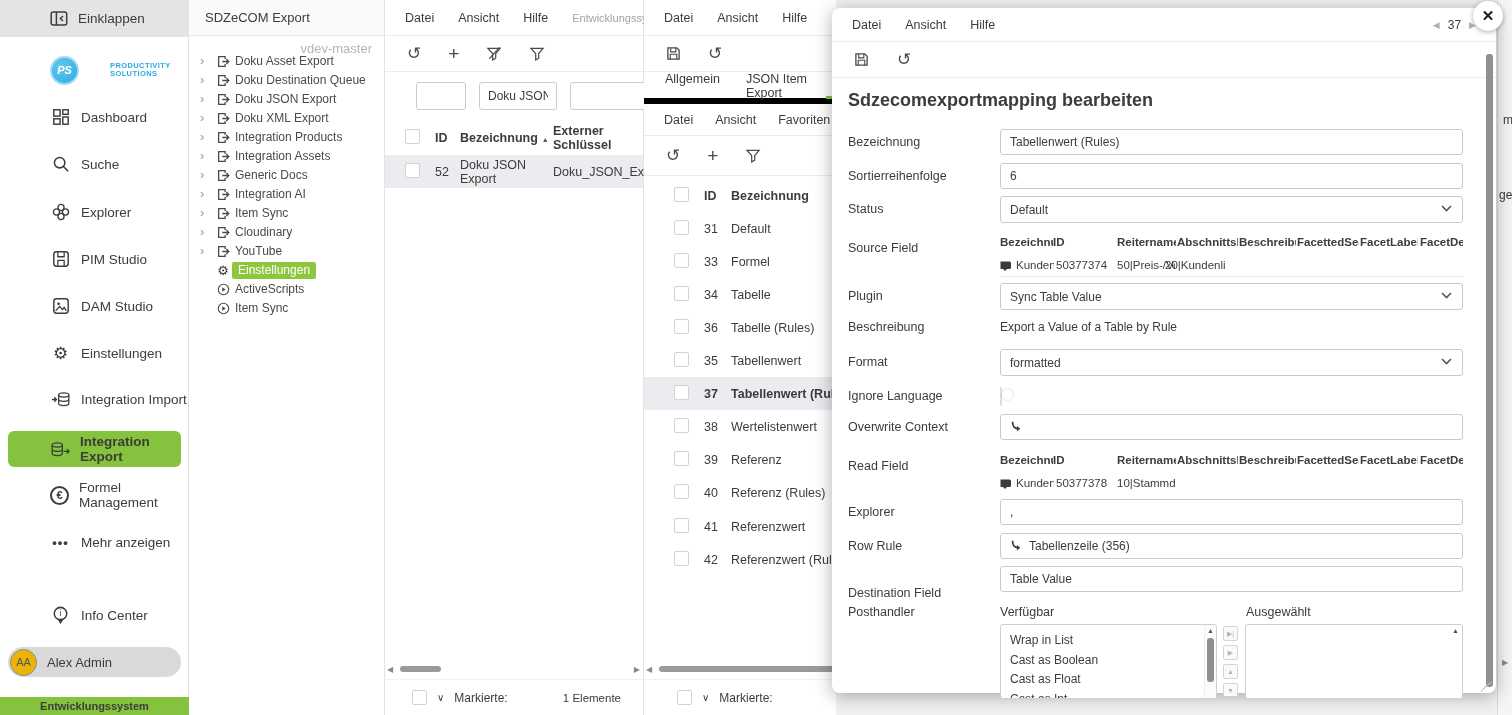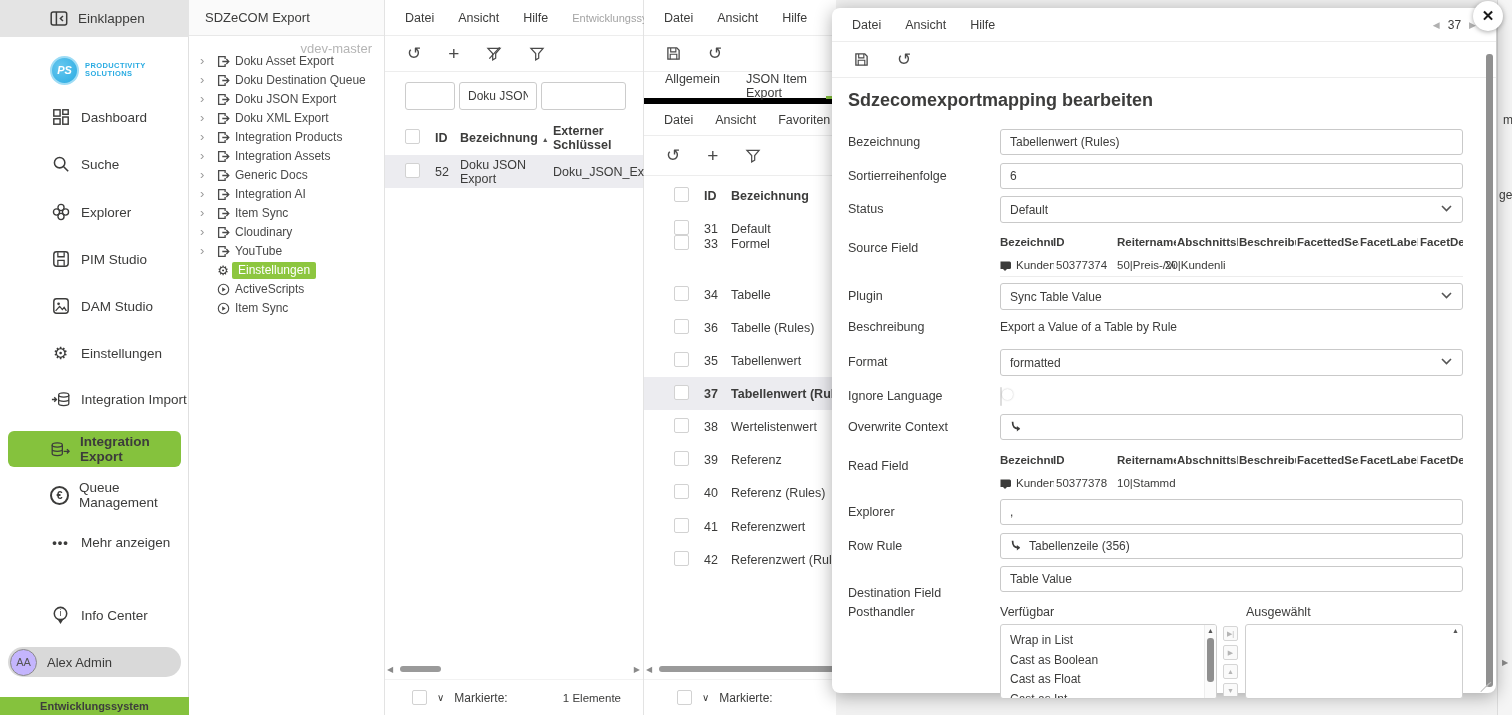--- a/index.html
+++ b/index.html
@@ -6,28 +6,28 @@
   html,body { background:#d8d8d8; }
   body { font-family:"Liberation Sans", sans-serif; color:#3c3c3b; }
   #app { position:relative; width:1512px; height:715px; background:#f1f1f1; overflow:hidden; }
   .abs { position:absolute; }
 
   
   .sidebar { position:absolute; left:0; top:0; width:189px; height:715px; background:#fff; border-right:1px solid #e0e0e0; }
   .collapse-bar { position:absolute; left:0; top:0; width:189px; height:37px; background:#e4e4e4; display:flex; align-items:center; padding-left:50px; gap:10px; font-size:13.5px; cursor:pointer; }
   .logo-row { position:absolute; left:0; top:48px; width:189px; height:44px; display:flex; align-items:center; padding-left:50px; gap:6px; }
   .logo-circle { width:29px; height:29px; border-radius:50%; background:radial-gradient(circle at 35% 35%, #66c7ef, #29abe2); color:#fff; font-style:italic; font-weight:bold; font-size:11px; display:flex; align-items:center; justify-content:center; border:2px solid #9edcf5; }
-  .logo-text { color:#29abe2; font-weight:bold; font-size:7.5px; letter-spacing:.4px; line-height:8.5px; }
+  .logo-text { color:#29abe2; font-weight:bold; font-size:7.5px; letter-spacing:.4px; line-height:8.5px;margin-left:25px; }
   .nav-item { position:absolute; left:0; width:189px; height:40px; display:flex; align-items:center; padding-left:50px; gap:10px; font-size:13.5px; cursor:pointer; }
   .nav-item .nic { width:21px; display:flex; justify-content:center; color:#3c3c3b; }
   .nav-item.active { left:8px; width:173px; padding-left:42px; border-radius:6px; background:#85c23d; font-weight:bold; height:36px; }
   .euro-circle { width:19px; height:19px; border-radius:50%; border:2px solid #3c3c3b; font-size:11px; font-weight:bold; display:flex; align-items:center; justify-content:center; }
   .dots { font-size:13px; font-weight:bold; letter-spacing:1px; }
   .user-pill { position:absolute; left:8px; top:647px; width:173px; height:30px; background:#d9d9d9; border-radius:16px; display:flex; align-items:center; gap:10px; padding-left:2px; font-size:13px; cursor:pointer; }
-  .avatar { width:27px; height:27px; border-radius:50%; background:#c4b5fd; border:1px solid #8a8a8a; display:flex; align-items:center; justify-content:center; font-size:11px; color:#555; }
+  .avatar { width:27px; height:27px; border-radius:50%; background:#eab308; border:1px solid #8a8a8a; display:flex; align-items:center; justify-content:center; font-size:11px; color:#555; }
   .env-bar { position:absolute; left:0; bottom:0; width:189px; height:18px; background:#85c23d; display:flex; align-items:center; justify-content:center; font-size:11px; font-weight:bold; color:#3d3d3c; }
 
   
   .tree-panel { position:absolute; left:189px; top:0; width:196px; height:715px; background:#fff; border-right:1px solid #e3e3e3; }
   .tree-header { position:absolute; left:0; top:0; width:100%; height:36px; background:#fafafa; border-bottom:1px solid #e8e8e8; display:flex; align-items:center; padding-left:16px; font-size:13px; }
   .tree-version { position:absolute; right:12px; top:41px; font-size:13px; color:#b5b5b5; }
   .ti { position:absolute; left:0; width:100%; height:18px; display:flex; align-items:center; font-size:12px; color:#4a4a4a; cursor:pointer; }
   .ti .chev { position:absolute; left:11px; color:#9a9a9a; font-size:13px; line-height:10px; }
   .ti .tic { position:absolute; left:27px; width:14px; display:flex; justify-content:center; color:#3c3c3b; }
   .ti .tl { position:absolute; left:46px; white-space:nowrap; }
@@ -45,21 +45,21 @@
   .plus-glyph { font-size:19px; font-weight:400; line-height:16px; }
   .cb { width:15px; height:15px; border:1px solid #d2d2d2; border-radius:2px; background:#fff; display:inline-block; cursor:pointer; }
   .hscroll { position:absolute; height:10px; display:flex; align-items:center; }
   .hs-arrow { font-size:8px; color:#8a8a8a; cursor:pointer; }
   .hs-thumb { position:absolute; top:2px; height:6px; background:#9a9a9a; border-radius:3px; cursor:pointer; }
   .footer { position:absolute; bottom:0; height:36px; background:#fff; border-top:1px solid #f2f2f2; display:flex; align-items:center; font-size:12px; }
   .chev-down { font-size:10px; color:#3c3c3b; }
 
   
   .p2 { left:385px; width:259px; height:715px; }
-  .filter-row { position:absolute; left:0; top:82px; width:100%; display:flex; padding:0 20px; gap:4px; }
+  .filter-row { position:absolute; left:11px; top:82px; width:100%; display:flex; padding:0 20px; gap:13px; }
   .filter-row input { height:28px; border:1px solid #ccc; border-radius:3px; font-size:12px; padding:0 8px; font-family:inherit; color:#3c3c3b; }
   .p2 .grid-row { position:absolute; left:0; width:100%; display:grid; grid-template-columns:30px 25px 93px auto; padding-left:20px; align-items:center; font-size:12.5px; }
   .sort-asc { font-size:7px; color:#555; margin-left:4px; }
 
   
   .p3 { left:644px; width:192px; height:715px; }
   .tabbar { position:absolute; left:0; top:72px; width:100%; height:32px; border-bottom:6px solid #000000; display:flex; align-items:flex-start; padding-left:21px; gap:26px; font-size:12.5px; }
   .tab-underline { position:absolute; right:0; bottom:-1px; width:10px; height:3px; background:#85c23d; }
   .p3 .grid-row { position:absolute; left:0; width:100%; display:grid; grid-template-columns:30px 27px auto; padding-left:30px; align-items:center; font-size:12.5px; }
   .p3 .grid-row.selected { background:#ececf0; font-weight:bold; }
@@ -206,21 +206,21 @@
             <path d="M15 11 h6 m-2.4 -2.4 L21 11 l-2.4 2.4" fill="none" stroke="#3c3c3b" stroke-width="1.5"></path>
           </svg>
       </span>
       <span>Integration Export</span>
     </div>
 
     <div class="nav-item" style="top:475px">
       <span class="nic">
           <span class="euro-circle">€</span>
         </span>
-      <span>Queue Management</span>
+      <span>Formel Management</span>
     </div>
 
     <div class="nav-item" style="top:522px">
       <span class="nic dots">•••</span>
       <span>Mehr anzeigen</span>
     </div>
 
     <div class="nav-item" style="top:595px">
       <span class="nic">
         <svg class="icon" width="17" height="19" viewBox="0 0 18 20">
@@ -469,21 +469,21 @@
       <span><span class="cb"></span></span>
       <span>ID</span>
       <span>Bezeichnung</span>
     </div>
 
     <div class="grid-row" style="top:212px;height:33px">
       <span><span class="cb"></span></span>
       <span>31</span>
       <span>Default</span>
     </div>
-    <div class="grid-row" style="top:227px;height:33px">
+    <div class="grid-row" style="top:245px;height:33px">
       <span><span class="cb"></span></span>
       <span>33</span>
       <span>Formel</span>
     </div>
     <div class="grid-row" style="top:278px;height:33px">
       <span><span class="cb"></span></span>
       <span>34</span>
       <span>Tabelle</span>
     </div>
     <div class="grid-row" style="top:311px;height:33px">

